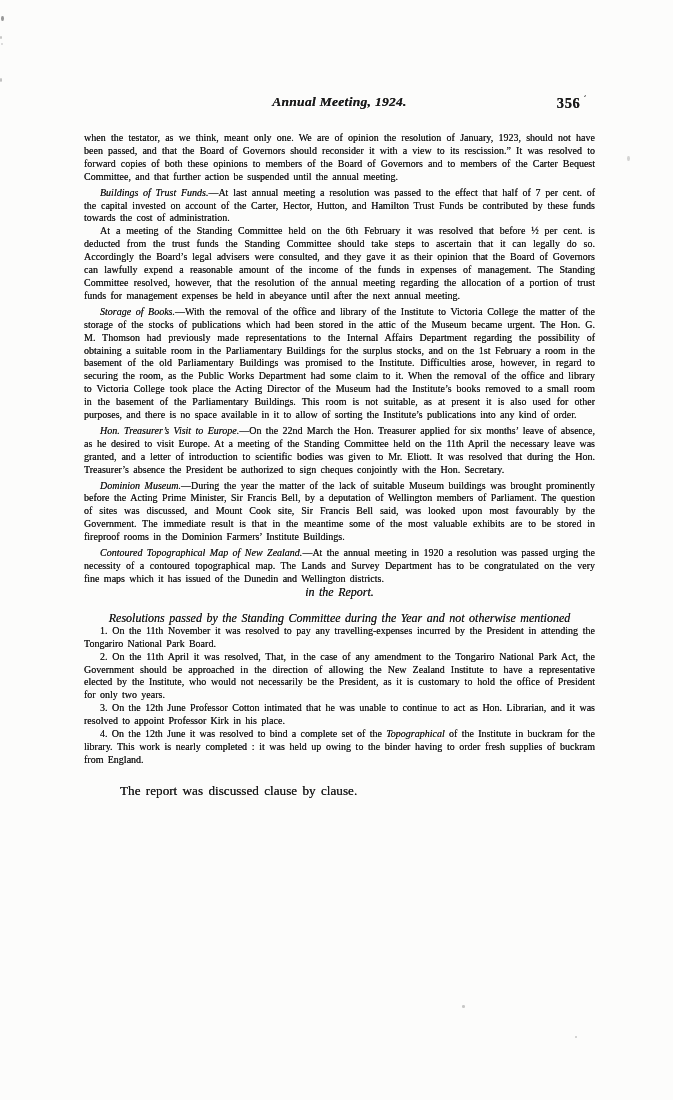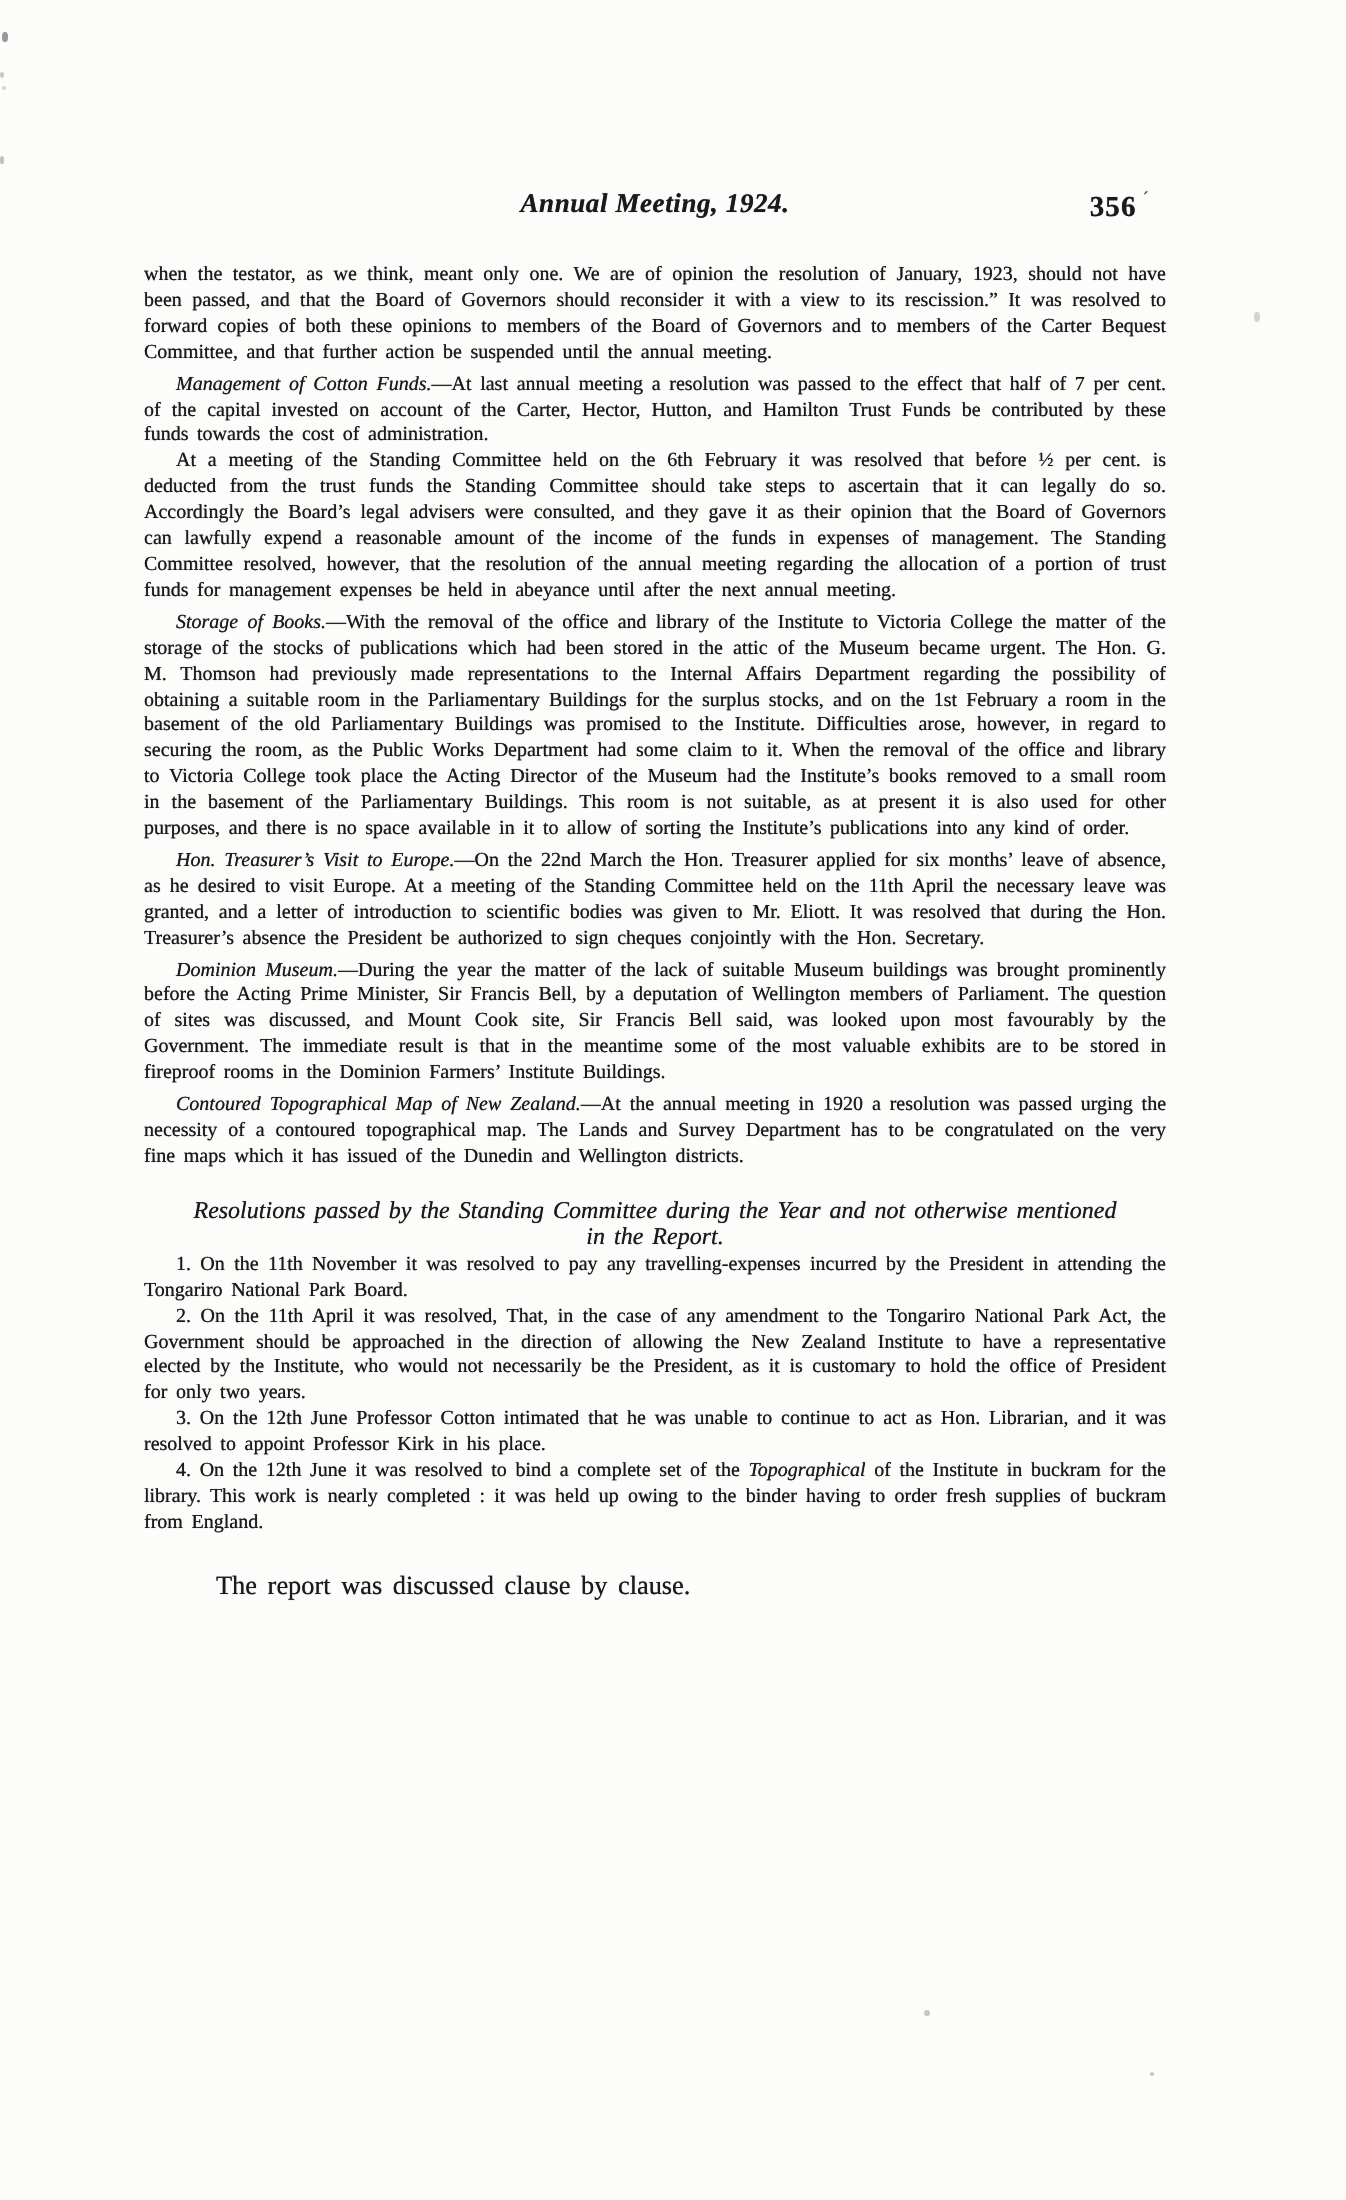--- a/index.html
+++ b/index.html
@@ -2,21 +2,21 @@
 <html><head>
 <meta charset="utf-8">
 <style>
   html,body{margin:0;padding:0;}
   body{
     width:673px;height:1100px;position:relative;overflow:hidden;
     background:#fcfcfb;color:#1a1a1a;
     font-family:"Liberation Serif", serif;
     text-shadow:0 0 .35px rgba(10,10,10,.85);
   }
-  .sheet{position:absolute;left:72px;top:94px;width:511px;}
+  .sheet{position:absolute;left:84px;top:94px;width:511px;}
   .header{position:relative;height:17px;margin-bottom:21px;}
   .title{text-align:center;font-style:italic;font-weight:bold;font-size:13.5px;letter-spacing:.3px;}
   .pagenum{position:absolute;right:8px;top:0;font-weight:bold;font-size:14.5px;letter-spacing:.6px;}
   .pagenum .tick{font-size:9px;vertical-align:super;color:#666;margin-left:3px;font-weight:normal;}
   .para{margin:0;font-size:10px;line-height:12.9px;text-align:justify;word-spacing:1.8px;}
   .indent{text-indent:16px;}
   .gap{margin-top:3px;}
   .lead{font-style:italic;}
   .res-heading{margin-top:13px;font-size:12px;line-height:13px;font-style:italic;text-align:center;word-spacing:1.5px;}
   .res-heading.l2{margin-top:0;margin-bottom:2px;}
@@ -36,34 +36,34 @@
 
 <div class="sheet">
 
   <div class="header">
     <div class="title">Annual Meeting, 1924.</div>
     <div class="pagenum"><span>356</span><span class="tick">´</span></div>
   </div>
 
   <p class="para"><span>when the testator, as we think, meant only one. We are of opinion the resolution of January, 1923, should not have been passed, and that the Board of Governors should reconsider it with a view to its rescission.” It was resolved to forward copies of both these opinions to members of the Board of Governors and to members of the Carter Bequest Committee, and that further action be suspended until the annual meeting.</span></p>
 
-  <p class="para indent gap"><span class="lead">Management of Cotton Funds.</span><span>—At last annual meeting a resolution was passed to the effect that half of 7 per cent. of the capital invested on account of the Carter, Hector, Hutton, and Hamilton Trust Funds be contributed by these funds towards the cost of administration.</span></p>
+  <p class="para indent gap"><span class="lead">Buildings of Trust Funds.</span><span>—At last annual meeting a resolution was passed to the effect that half of 7 per cent. of the capital invested on account of the Carter, Hector, Hutton, and Hamilton Trust Funds be contributed by these funds towards the cost of administration.</span></p>
 
   <p class="para indent"><span>At a meeting of the Standing Committee held on the 6th February it was resolved that before ½ per cent. is deducted from the trust funds the Standing Committee should take steps to ascertain that it can legally do so. Accordingly the Board’s legal advisers were consulted, and they gave it as their opinion that the Board of Governors can lawfully expend a reasonable amount of the income of the funds in expenses of management. The Standing Committee resolved, however, that the resolution of the annual meeting regarding the allocation of a portion of trust funds for management expenses be held in abeyance until after the next annual meeting.</span></p>
 
   <p class="para indent gap"><span class="lead">Storage of Books.</span><span>—With the removal of the office and library of the Institute to Victoria College the matter of the storage of the stocks of publications which had been stored in the attic of the Museum became urgent. The Hon. G. M. Thomson had previously made representations to the Internal Affairs Department regarding the possibility of obtaining a suitable room in the Parliamentary Buildings for the surplus stocks, and on the 1st February a room in the basement of the old Parliamentary Buildings was promised to the Institute. Difficulties arose, however, in regard to securing the room, as the Public Works Department had some claim to it. When the removal of the office and library to Victoria College took place the Acting Director of the Museum had the Institute’s books removed to a small room in the basement of the Parliamentary Buildings. This room is not suitable, as at present it is also used for other purposes, and there is no space available in it to allow of sorting the Institute’s publications into any kind of order.</span></p>
 
   <p class="para indent gap"><span class="lead">Hon. Treasurer’s Visit to Europe.</span><span>—On the 22nd March the Hon. Treasurer applied for six months’ leave of absence, as he desired to visit Europe. At a meeting of the Standing Committee held on the 11th April the necessary leave was granted, and a letter of introduction to scientific bodies was given to Mr. Eliott. It was resolved that during the Hon. Treasurer’s absence the President be authorized to sign cheques conjointly with the Hon. Secretary.</span></p>
 
   <p class="para indent gap"><span class="lead">Dominion Museum.</span><span>—During the year the matter of the lack of suitable Museum buildings was brought prominently before the Acting Prime Minister, Sir Francis Bell, by a deputation of Wellington members of Parliament. The question of sites was discussed, and Mount Cook site, Sir Francis Bell said, was looked upon most favourably by the Government. The immediate result is that in the meantime some of the most valuable exhibits are to be stored in fireproof rooms in the Dominion Farmers’ Institute Buildings.</span></p>
 
   <p class="para indent gap"><span class="lead">Contoured Topographical Map of New Zealand.</span><span>—At the annual meeting in 1920 a resolution was passed urging the necessity of a contoured topographical map. The Lands and Survey Department has to be congratulated on the very fine maps which it has issued of the Dunedin and Wellington districts.</span></p>
 
+  <div class="res-heading l2">in the Report.</div>
   <div class="res-heading">Resolutions passed by the Standing Committee during the Year and not otherwise mentioned</div>
-  <div class="res-heading l2">in the Report.</div>
 
   <p class="para indent"><span>1. On the 11th November it was resolved to pay any travelling-expenses incurred by the President in attending the Tongariro National Park Board.</span></p>
   <p class="para indent"><span>2. On the 11th April it was resolved, That, in the case of any amendment to the Tongariro National Park Act, the Government should be approached in the direction of allowing the New Zealand Institute to have a representative elected by the Institute, who would not necessarily be the President, as it is customary to hold the office of President for only two years.</span></p>
   <p class="para indent"><span>3. On the 12th June Professor Cotton intimated that he was unable to continue to act as Hon. Librarian, and it was resolved to appoint Professor Kirk in his place.</span></p>
   <p class="para indent"><span>4. On the 12th June it was resolved to bind a complete set of the </span><span class="lead">Topographical</span><span> of the Institute in buckram for the library. This work is nearly completed : it was held up owing to the binder having to order fresh supplies of buckram from England.</span></p>
 
   <p class="closing">The report was discussed clause by clause.</p>
 
 </div>
 

